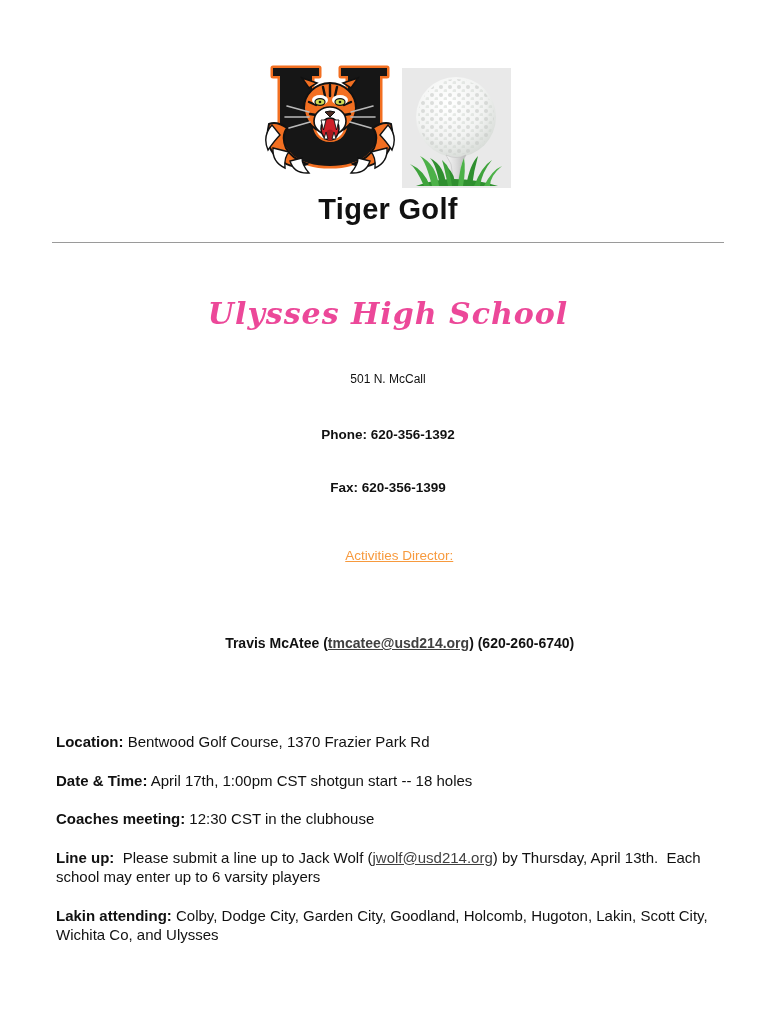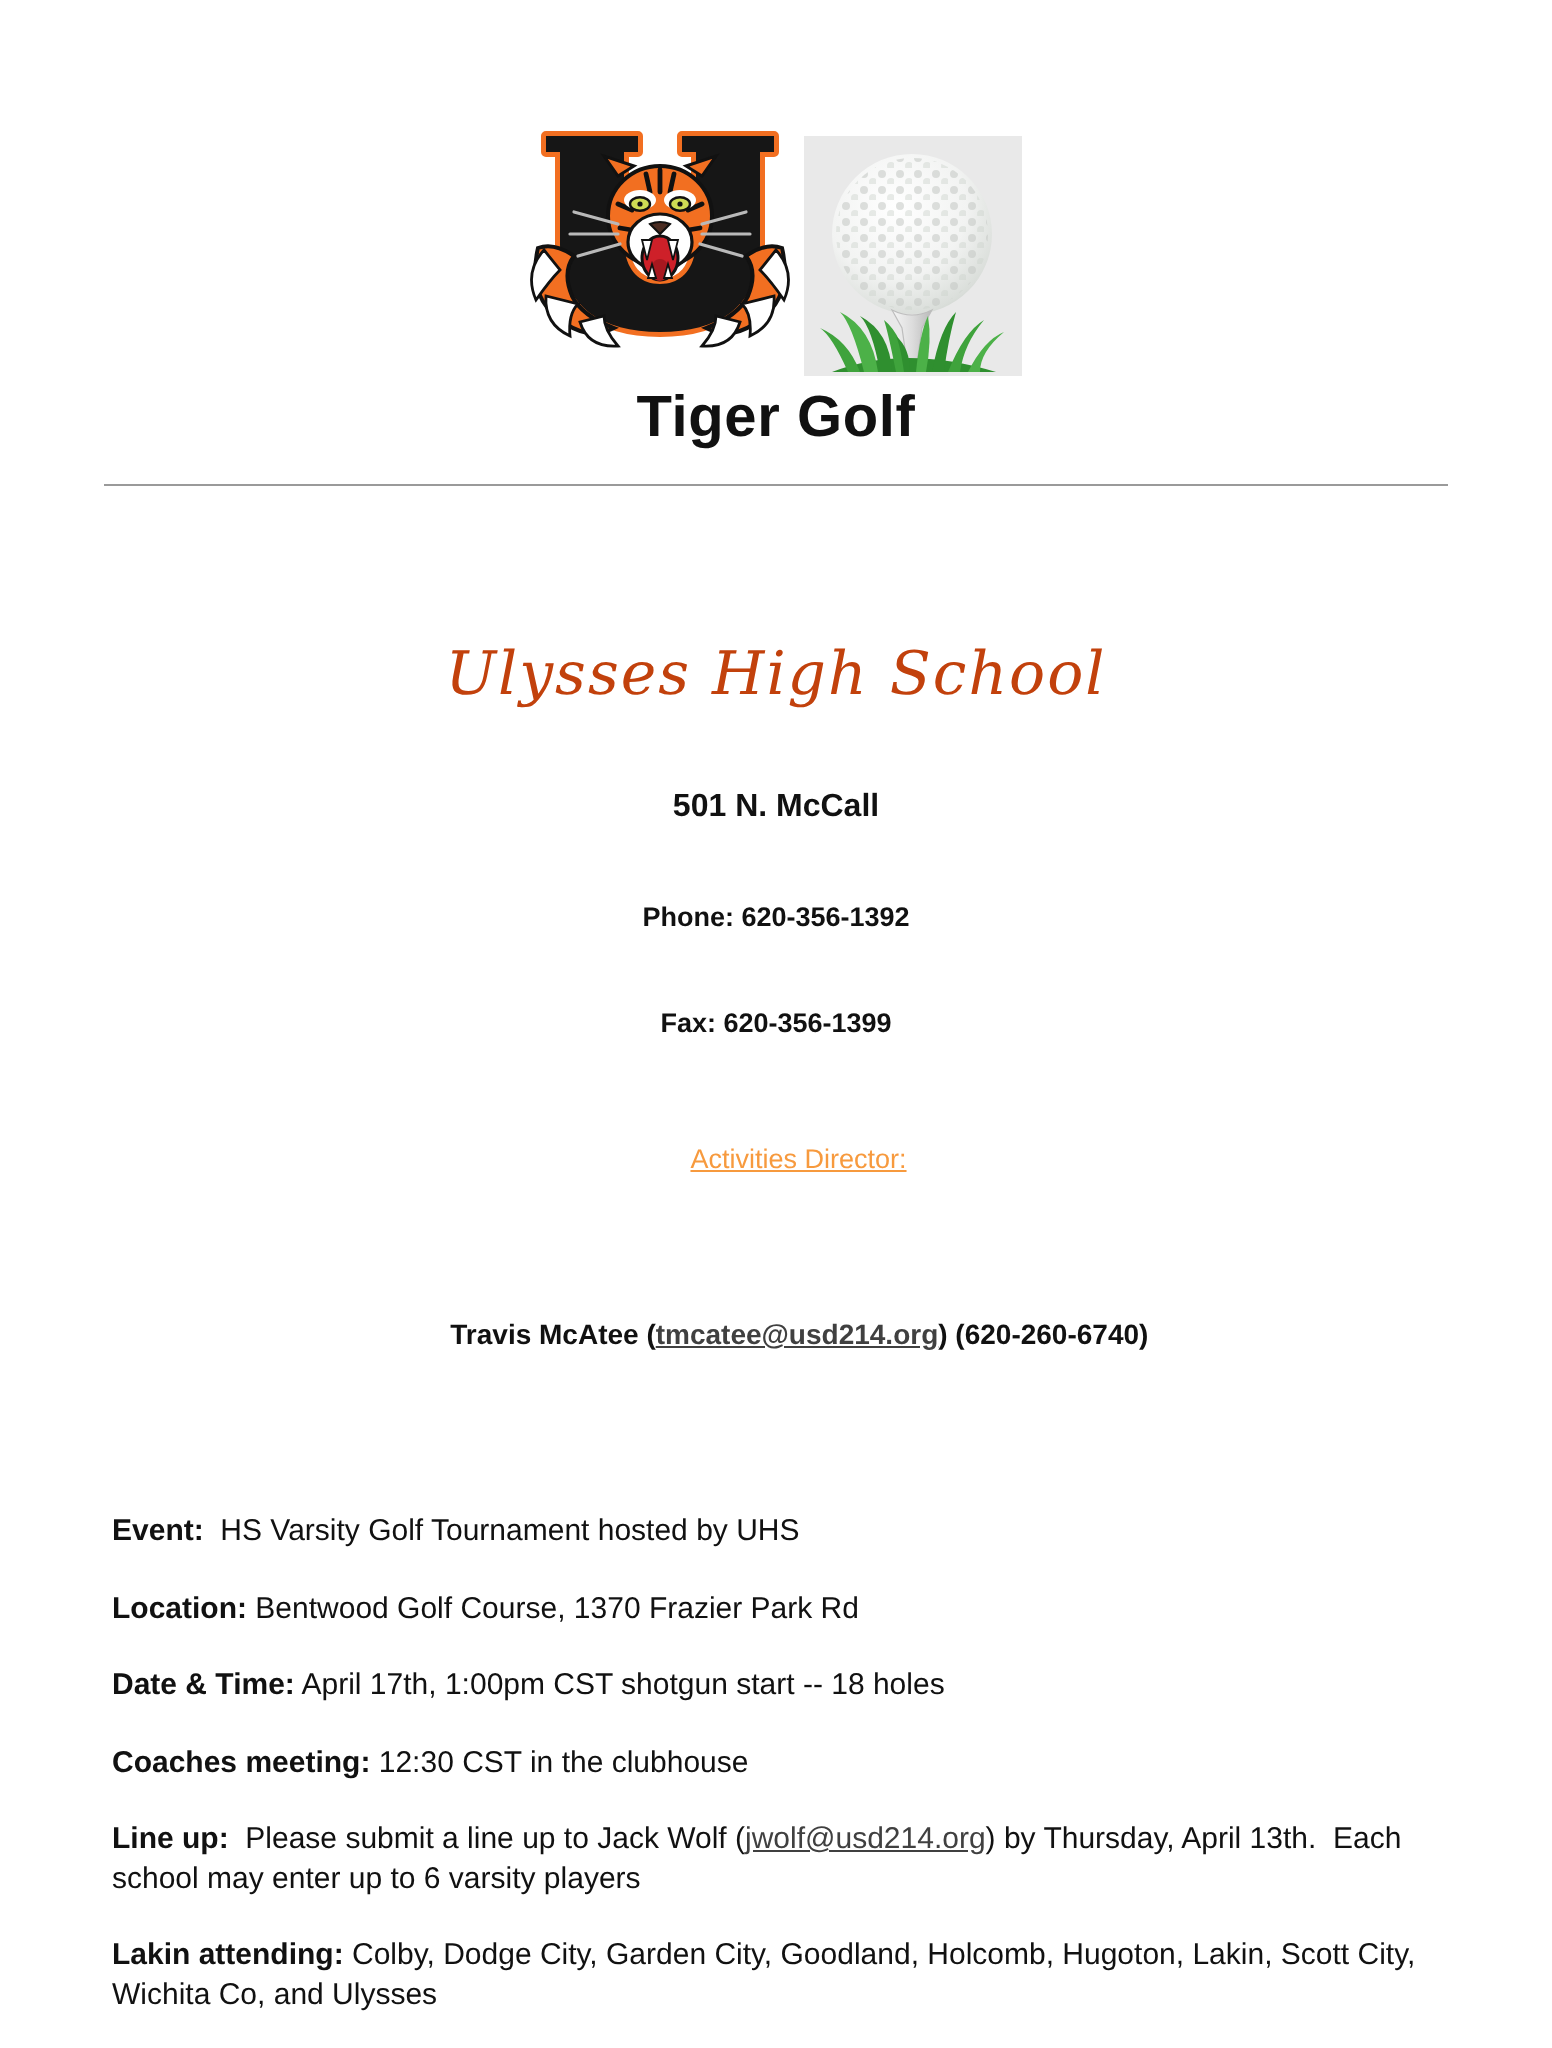--- a/index.html
+++ b/index.html
@@ -21,25 +21,25 @@
     text-align:center; font-size:29px; font-weight:bold;
     margin-top:5px; line-height:33px; letter-spacing:0.3px;
   }
   .divider {
     border:none; border-top:1px solid #9a9a9a;
     margin:16px 52px 0 52px;
   }
   .school { text-align:center; margin-top:16px; white-space:pre-wrap; }
   .school-name {
     font-family:"DejaVu Serif", serif;
-    font-style:italic; font-weight:normal;
+    font-style:italic; font-weight:bold;
     font-size:30px; line-height:38px;
-    color:#c2410c; letter-spacing:1px;margin-top:24px;
+    color:#ec4899; letter-spacing:1px;
   }
-  .addr { font-size:16px; font-weight:bold; line-height:21px; }
+  .addr { font-size:12px; font-weight:normal; line-height:21px; }
   .small-line { font-size:13.5px; font-weight:bold; line-height:17px; }
   .director-line { font-size:13.5px; font-weight:normal; line-height:16px; }
   .director-label { color:#F79A3E; text-decoration:underline; }
   .travis-line { font-size:14px; font-weight:bold; line-height:18px; }
   .link { color:#404040; text-decoration:underline; cursor:pointer; }
   .doc-body {
     margin:26px 56px 0 56px;
     font-size:15px; line-height:19.5px;
   }
   .para { margin:0 0 19px 0; white-space:pre-wrap; }
@@ -169,21 +169,20 @@
     <div class="director-line">
       <span class="director-label">Activities Director:</span>
     </div>
     <div class="travis-line">
       <span>Travis McAtee (</span><a href="#" class="link">tmcatee@usd214.org</a><span>) (620-260-6740)</span>
     </div>
   </div>
 
   <div class="doc-body">
 
-    <p class="para"><b>Event:</b><span>  HS Varsity Golf Tournament hosted by UHS</span></p>
 
     <p class="para"><b>Location:</b><span> Bentwood Golf Course, 1370 Frazier Park Rd</span></p>
 
     <p class="para"><b>Date &amp; Time:</b><span> April 17th, 1:00pm CST shotgun start -- 18 holes</span></p>
 
     <p class="para"><b>Coaches meeting:</b><span> 12:30 CST in the clubhouse</span></p>
 
     <p class="para"><b>Line up:</b><span>  Please submit a line up to Jack Wolf (</span><a href="#" class="link">jwolf@usd214.org</a><span>) by Thursday, April 13th.  Each school may enter up to 6 varsity players</span></p>
 
     <p class="para"><b>Lakin attending:</b><span> Colby, Dodge City, Garden City, Goodland, Holcomb, Hugoton, Lakin, Scott City, Wichita Co, and Ulysses</span></p>

